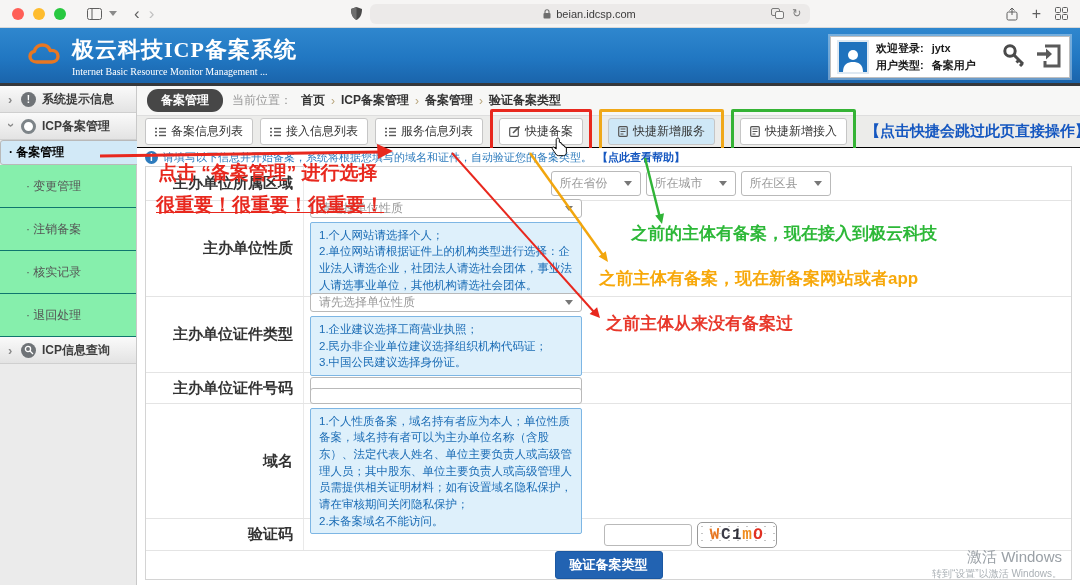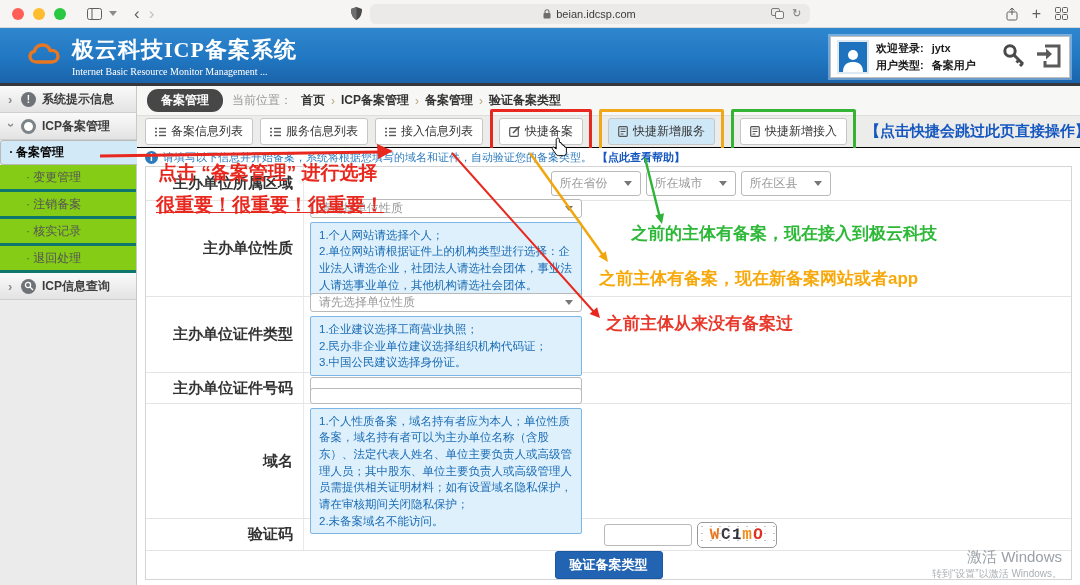--- a/index.html
+++ b/index.html
@@ -31,21 +31,21 @@
   .ubx-icn { margin-left:auto; display:flex; gap:8px; align-items:center; }
 
   
   .bodywrap { display:flex; height:499px; }
   .sidebar { width:137px; background:#ebebeb; border-right:1px solid #c9c9c9; font-size:12px; }
   .s-group { height:27px; display:flex; align-items:center; gap:6px; padding:0 8px; background:linear-gradient(180deg,#fafafa,#e3e3e3); border-bottom:1px solid #cfcfcf; color:#3d3d3d; font-weight:bold; }
   .s-arrow { color:#8a8a8a; font-size:13px; width:7px; }
   .rot90 { display:inline-block; transform:rotate(90deg); }
   .s-gicon { width:15px; height:15px; border-radius:50%; background:#6f7377; color:#fff; font-size:10px; font-weight:bold; display:flex; align-items:center; justify-content:center; flex:0 0 auto; }
   .s-gicon.ring { background:#fff; border:3px solid #7d8488; }
-  .s-item { height:27px; display:flex; align-items:center; padding-left:26px; background:#84cc16; border-bottom:3px solid #0f766e; color:#555; }
+  .s-item { height:43px; display:flex; align-items:center; padding-left:26px; background:#86efac; border-bottom:1px solid #0f766e; color:#555; }
   .s-item.sel { background:#d2e9f7; color:#000; font-weight:bold; }
 
   .main { flex:1; display:flex; flex-direction:column; background:#fff; min-width:0; }
   .crumbbar { height:30px; background:#f7f7f6; border-bottom:1px solid #dedede; display:flex; align-items:center; padding:0 10px; gap:9px; font-size:12px; }
   .badge { background:#474747; color:#fff; border-radius:11px; padding:3px 14px; font-weight:bold; }
   .loc { color:#999; }
   .crumbs { display:flex; gap:6px; align-items:center; font-weight:bold; color:#333; }
   .crumb-sep { color:#b9a77e; font-weight:normal; }
 
   .tabbar { height:32px; background:#ececea; border-bottom:1px solid #000000; display:flex; align-items:center; padding:0 8px; gap:7px; white-space:nowrap; }
@@ -62,21 +62,21 @@
   .help { font-weight:bold; color:#1557c0; }
 
   .formpanel { margin:0 8px; border:1px solid #d4d4d4; background:#fff; }
   .frow { display:flex; border-bottom:1px solid #e4e4e4; }
   .flabel { width:158px; border-right:1px solid #e9e9e9; display:flex; align-items:center; justify-content:flex-end; padding-right:10px; font-size:15px; font-weight:bold; color:#333; flex:0 0 auto; }
   .ffield { flex:1; padding:4px 0 4px 6px; display:flex; flex-direction:column; gap:4px; justify-content:center; }
   .hrow { flex-direction:row; align-items:center; gap:5px; }
   .r-region{height:34px}.r-nature{height:96px}.r-cert{height:76px}.r-certno{height:31px}.r-domain{height:115px}.r-captcha{height:32px}
   .r-submit{height:28px; display:flex; align-items:center; justify-content:center; border-bottom:none;}
 
-  .sel { width:272px; height:25px; border:1px solid #b9b9b9; border-radius:3px; background:#fff; display:flex; align-items:center; justify-content:space-between; padding:0 8px; font-size:12px; color:#999;font-family:Liberation Serif, serif; }
+  .sel { width:272px; height:25px; border:1px solid #b9b9b9; border-radius:3px; background:#fff; display:flex; align-items:center; justify-content:space-between; padding:0 8px; font-size:12px; color:#999; }
   .sel-sm { width:90px; }
   .sel-arrow { width:0; height:0; border-left:4px solid transparent; border-right:4px solid transparent; border-top:5px solid #777; }
   .tipbox { width:272px; background:#def0fb; border:1px solid #7db6e4; border-radius:2px; padding:4px 8px; font-size:11.5px; color:#1b6cb5; line-height:1.45; }
   .txt { width:272px; height:24px; border:1px solid #b9b9b9; border-radius:3px; padding:0 6px; font-size:12px; background:#fff; }
   .txt-sm { width:88px; height:22px; }
   .captcha { width:80px; height:26px; border:1px solid #999; border-radius:5px; background:#fff; background-image:radial-gradient(#c4c4c4 1px, transparent 1px); background-size:9px 7px; display:flex; align-items:center; justify-content:center; font-weight:bold; font-size:16px; letter-spacing:1px; font-family:"Liberation Mono","DejaVu Sans Mono",monospace; }
   .cc-or{color:#e87722; transform:rotate(-4deg);} .cc-dk{color:#3d3d49;} .cc-dk2{color:#2f2f38; transform:rotate(3deg);} .cc-or2{color:#ef8c1e;} .cc-rd{color:#e03022; transform:rotate(5deg);}
   .btn-primary { background:#2263b2; color:#fff; font-size:13px; font-weight:bold; border:1px solid #1b58a2; border-radius:3px; padding:4px 14px; }
 
   
@@ -264,34 +264,34 @@
           <svg width="11" height="10" viewBox="0 0 11 10">
               <g stroke="#555" stroke-width="1.4">
                 <line x1="0" y1="1.5" x2="2" y2="1.5"></line>
                 <line x1="4" y1="1.5" x2="11" y2="1.5"></line>
                 <line x1="0" y1="5" x2="2" y2="5"></line>
                 <line x1="4" y1="5" x2="11" y2="5"></line>
                 <line x1="0" y1="8.5" x2="2" y2="8.5"></line>
                 <line x1="4" y1="8.5" x2="11" y2="8.5"></line>
               </g>
             </svg>
-          <span>服务信息列表</span>
+          <span>接入信息列表</span>
         </span>
         <span class="tabbtn">
           <svg width="11" height="10" viewBox="0 0 11 10">
               <g stroke="#555" stroke-width="1.4">
                 <line x1="0" y1="1.5" x2="2" y2="1.5"></line>
                 <line x1="4" y1="1.5" x2="11" y2="1.5"></line>
                 <line x1="0" y1="5" x2="2" y2="5"></line>
                 <line x1="4" y1="5" x2="11" y2="5"></line>
                 <line x1="0" y1="8.5" x2="2" y2="8.5"></line>
                 <line x1="4" y1="8.5" x2="11" y2="8.5"></line>
               </g>
             </svg>
-          <span>接入信息列表</span>
+          <span>服务信息列表</span>
         </span>
         <span class="hl hl-red">
           <span class="tabbtn">
             <svg width="11" height="11" viewBox="0 0 11 11">
                 <rect x="0.7" y="1.7" width="8.6" height="8.6" rx="1" fill="none" stroke="#555" stroke-width="1.2"></rect>
                 <line x1="4" y1="7" x2="10.5" y2="0.5" stroke="#555" stroke-width="1.6"></line>
               </svg>
             <span>快捷备案</span>
           </span>
         </span>

